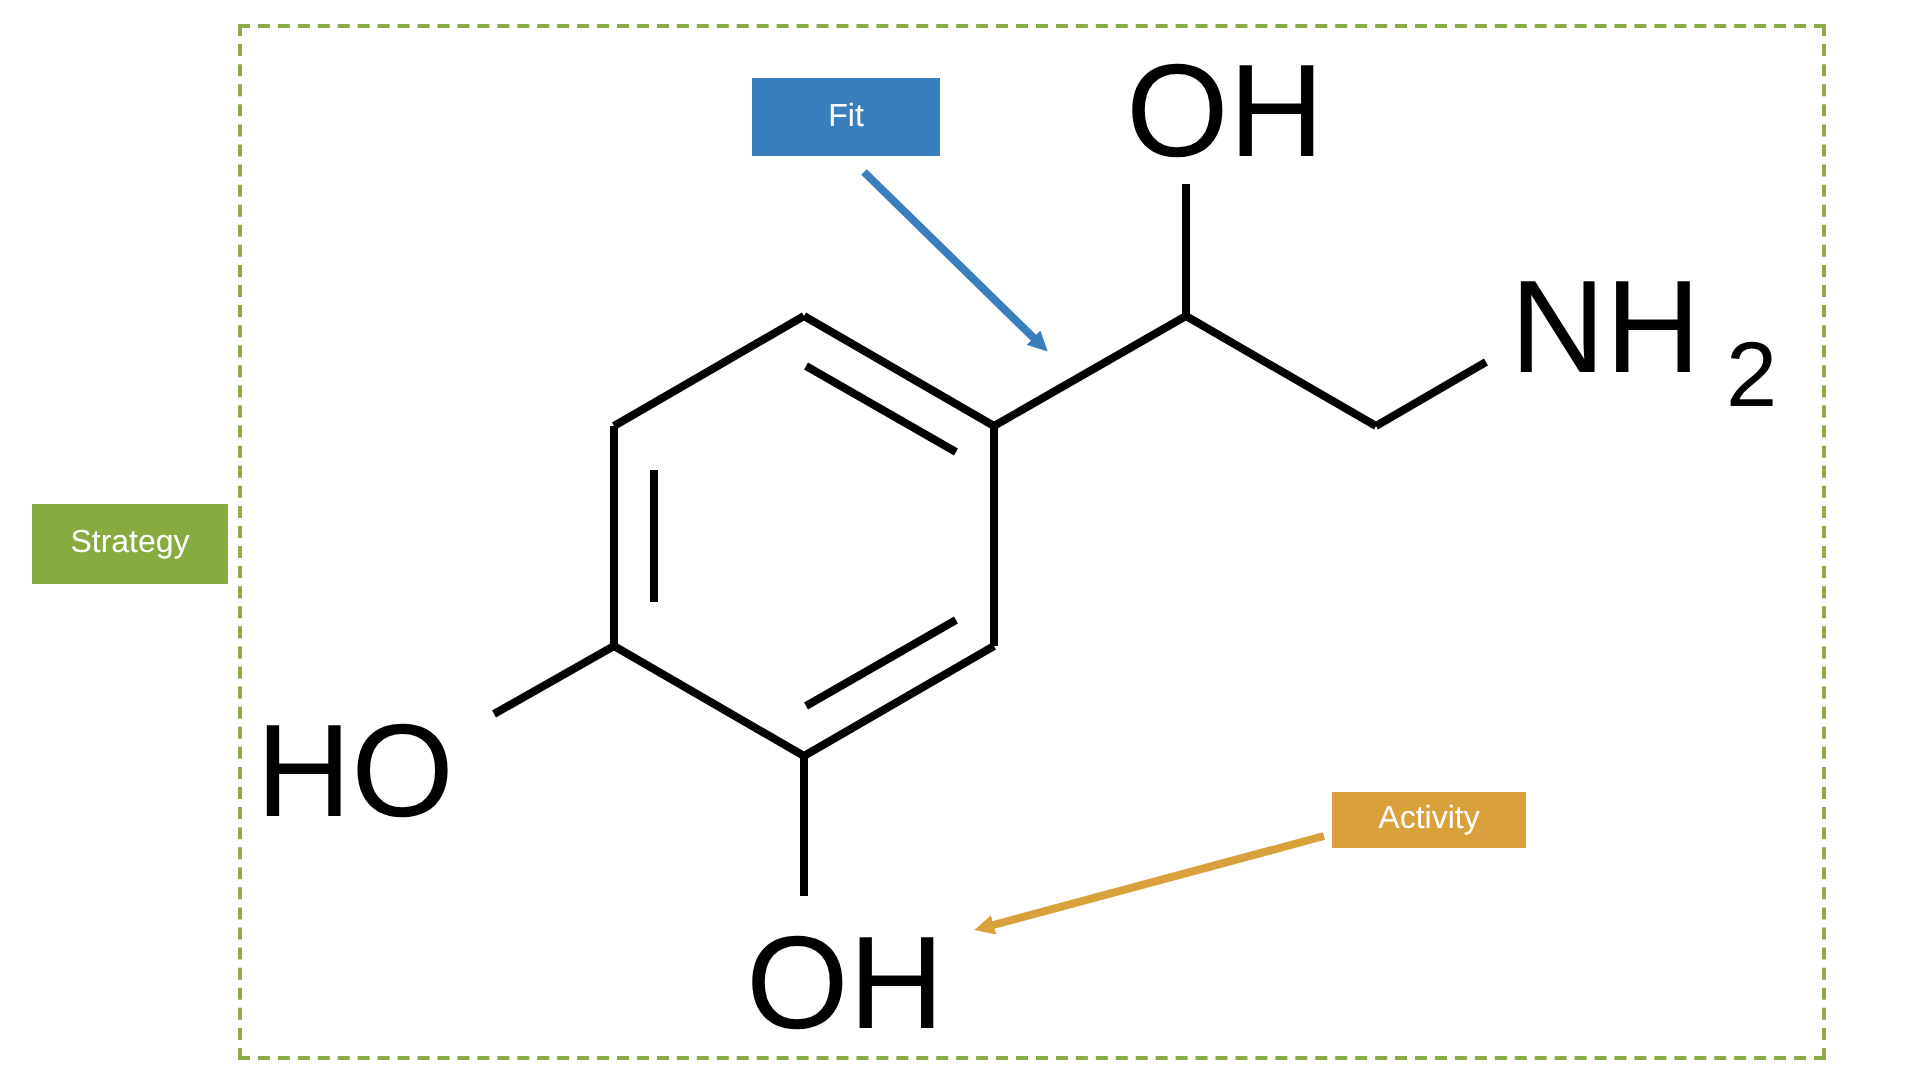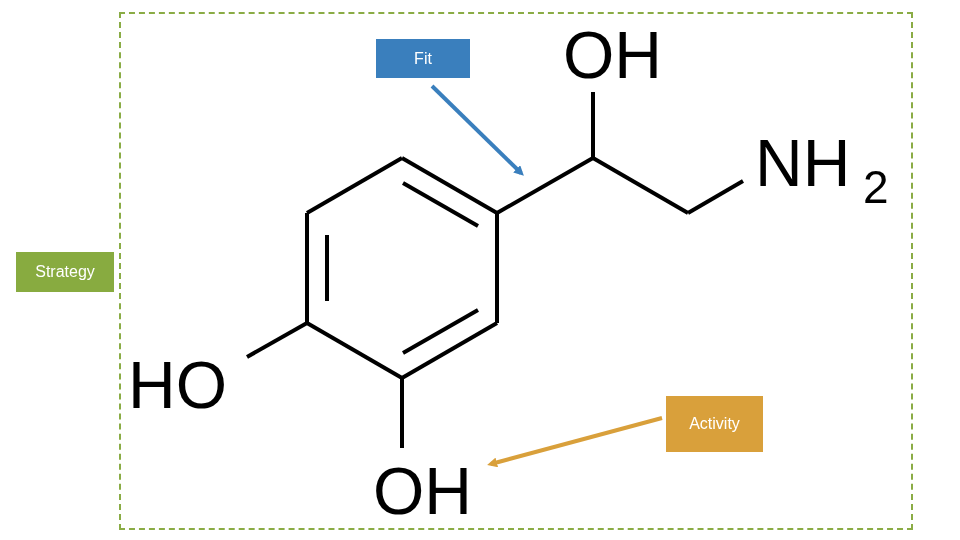--- a/index.html
+++ b/index.html
@@ -1,21 +1,21 @@
 <!DOCTYPE html>
 <html><head>
 <meta charset="utf-8">
 <style>
   html,body{margin:0;padding:0;background:#ffffff;}
   body{width:960px;height:540px;position:relative;overflow:hidden;font-family:"Liberation Sans",sans-serif;}
   .frame{position:absolute;left:119px;top:12px;width:794px;height:518px;border:2px dashed #8aac45;box-sizing:border-box;}
   .tag{position:absolute;color:#fff;font-size:16px;display:flex;align-items:center;justify-content:center;}
   .tag.fit{left:376px;top:39px;width:94px;height:39px;background:#3a7fbd;}
   .tag.strategy{left:16px;top:252px;width:98px;height:40px;background:#88ab40;}
-  .tag.activity{left:666px;top:396px;width:97px;height:56px;background:#d9a03b;}
+  .tag.activity{left:666px;top:396px;width:97px;height:28px;background:#d9a03b;}
   svg{position:absolute;left:0;top:0;}
   .atom{font-family:"Liberation Sans",sans-serif;fill:#000;}
 </style>
 </head>
 <body>
 
 <div class="frame"></div>
 
 <svg width="960" height="540">
   <defs>

